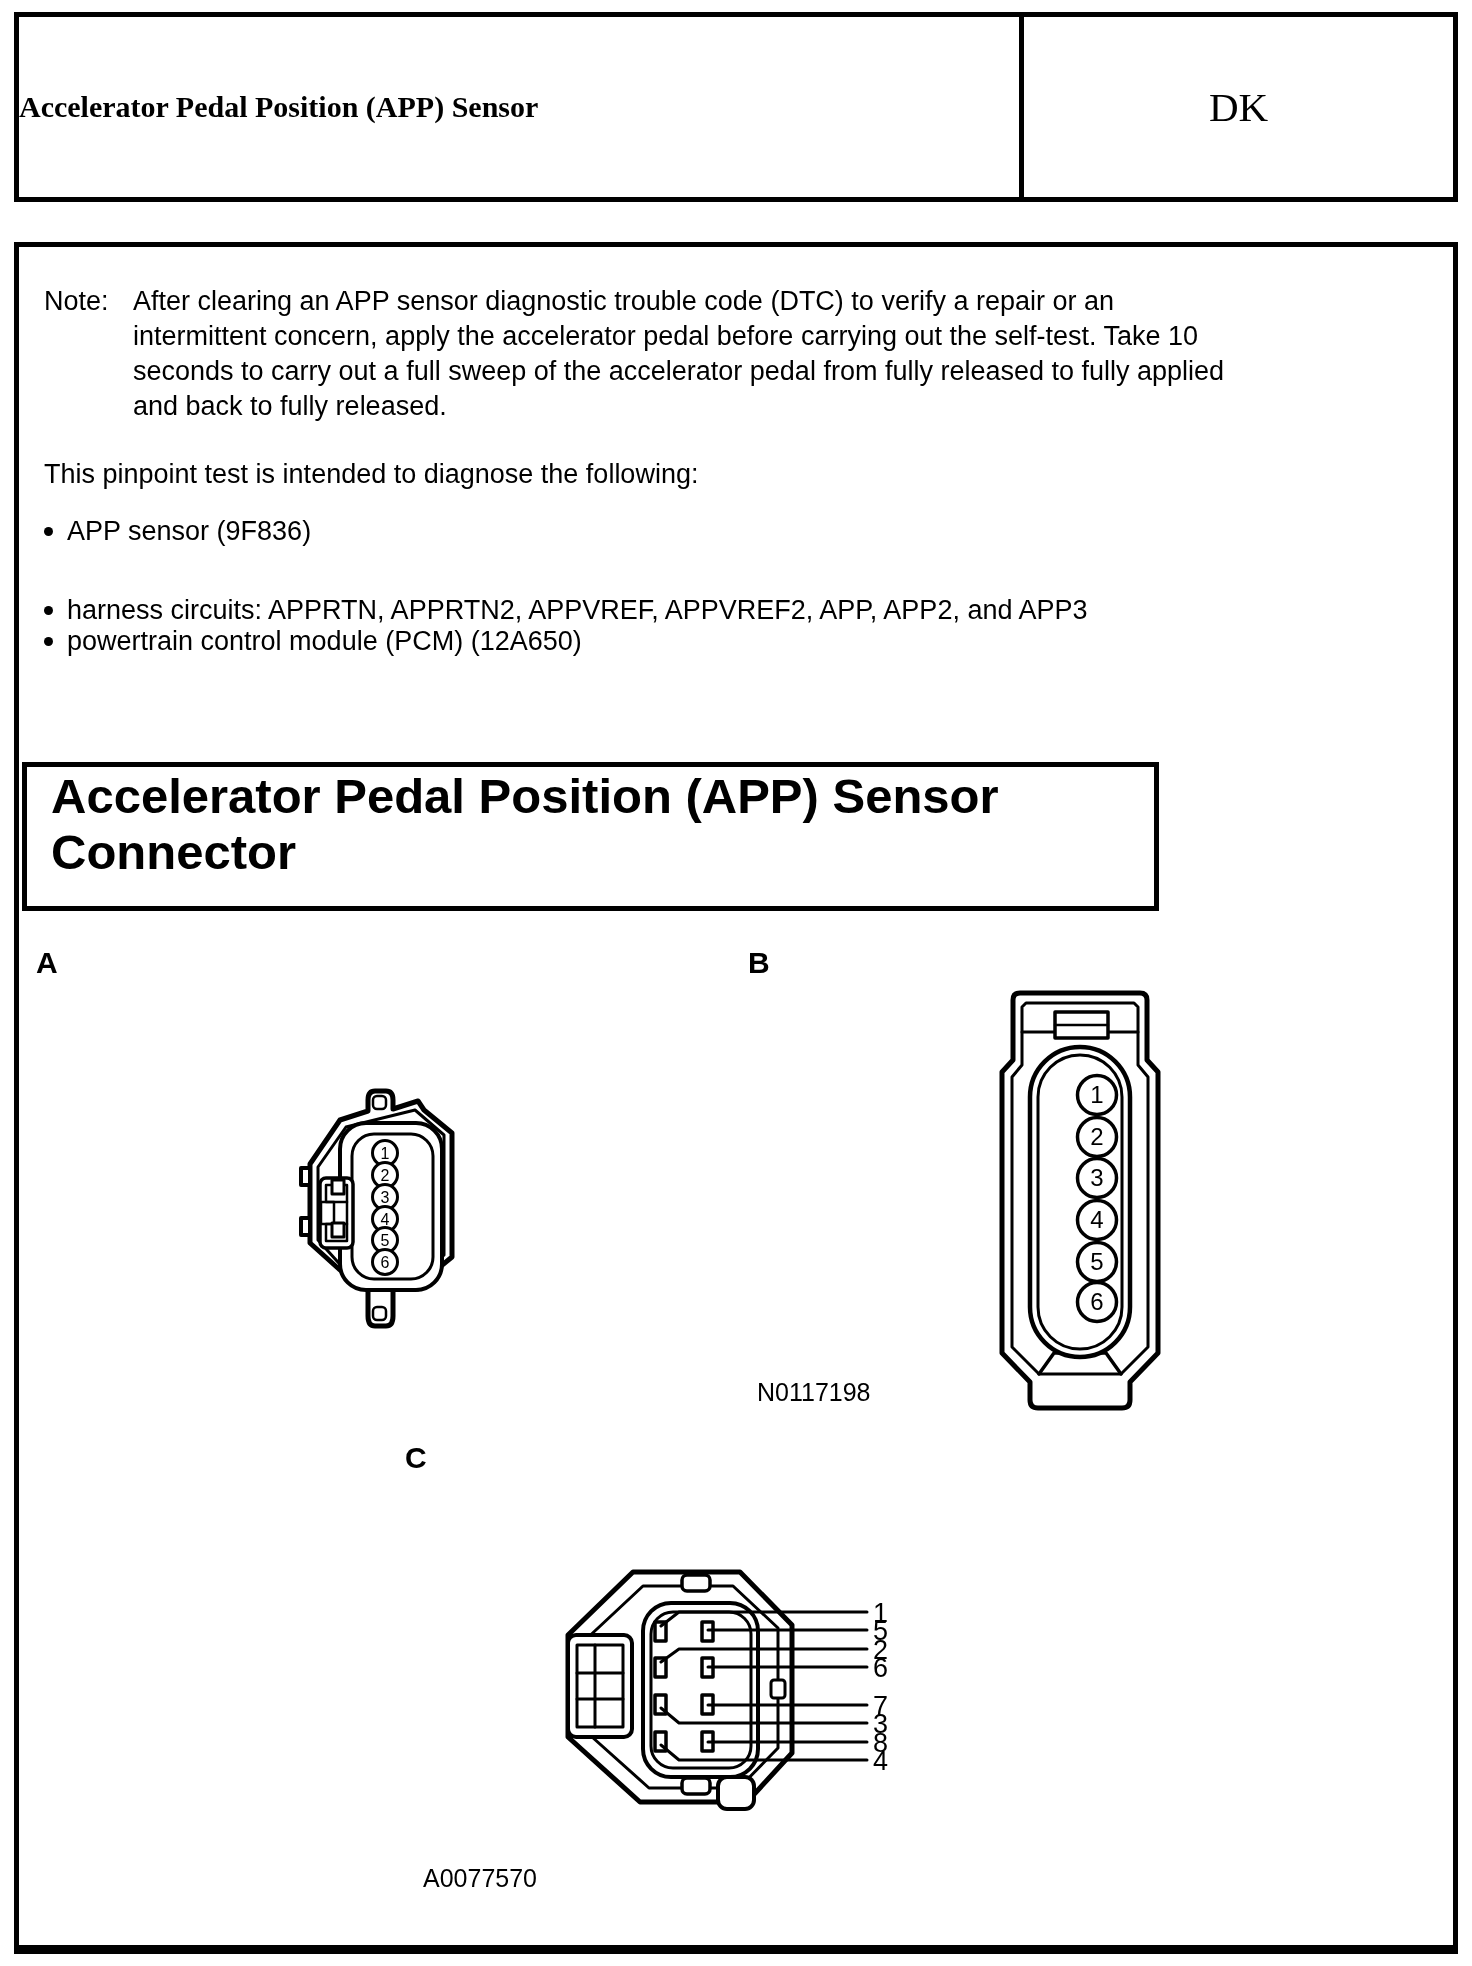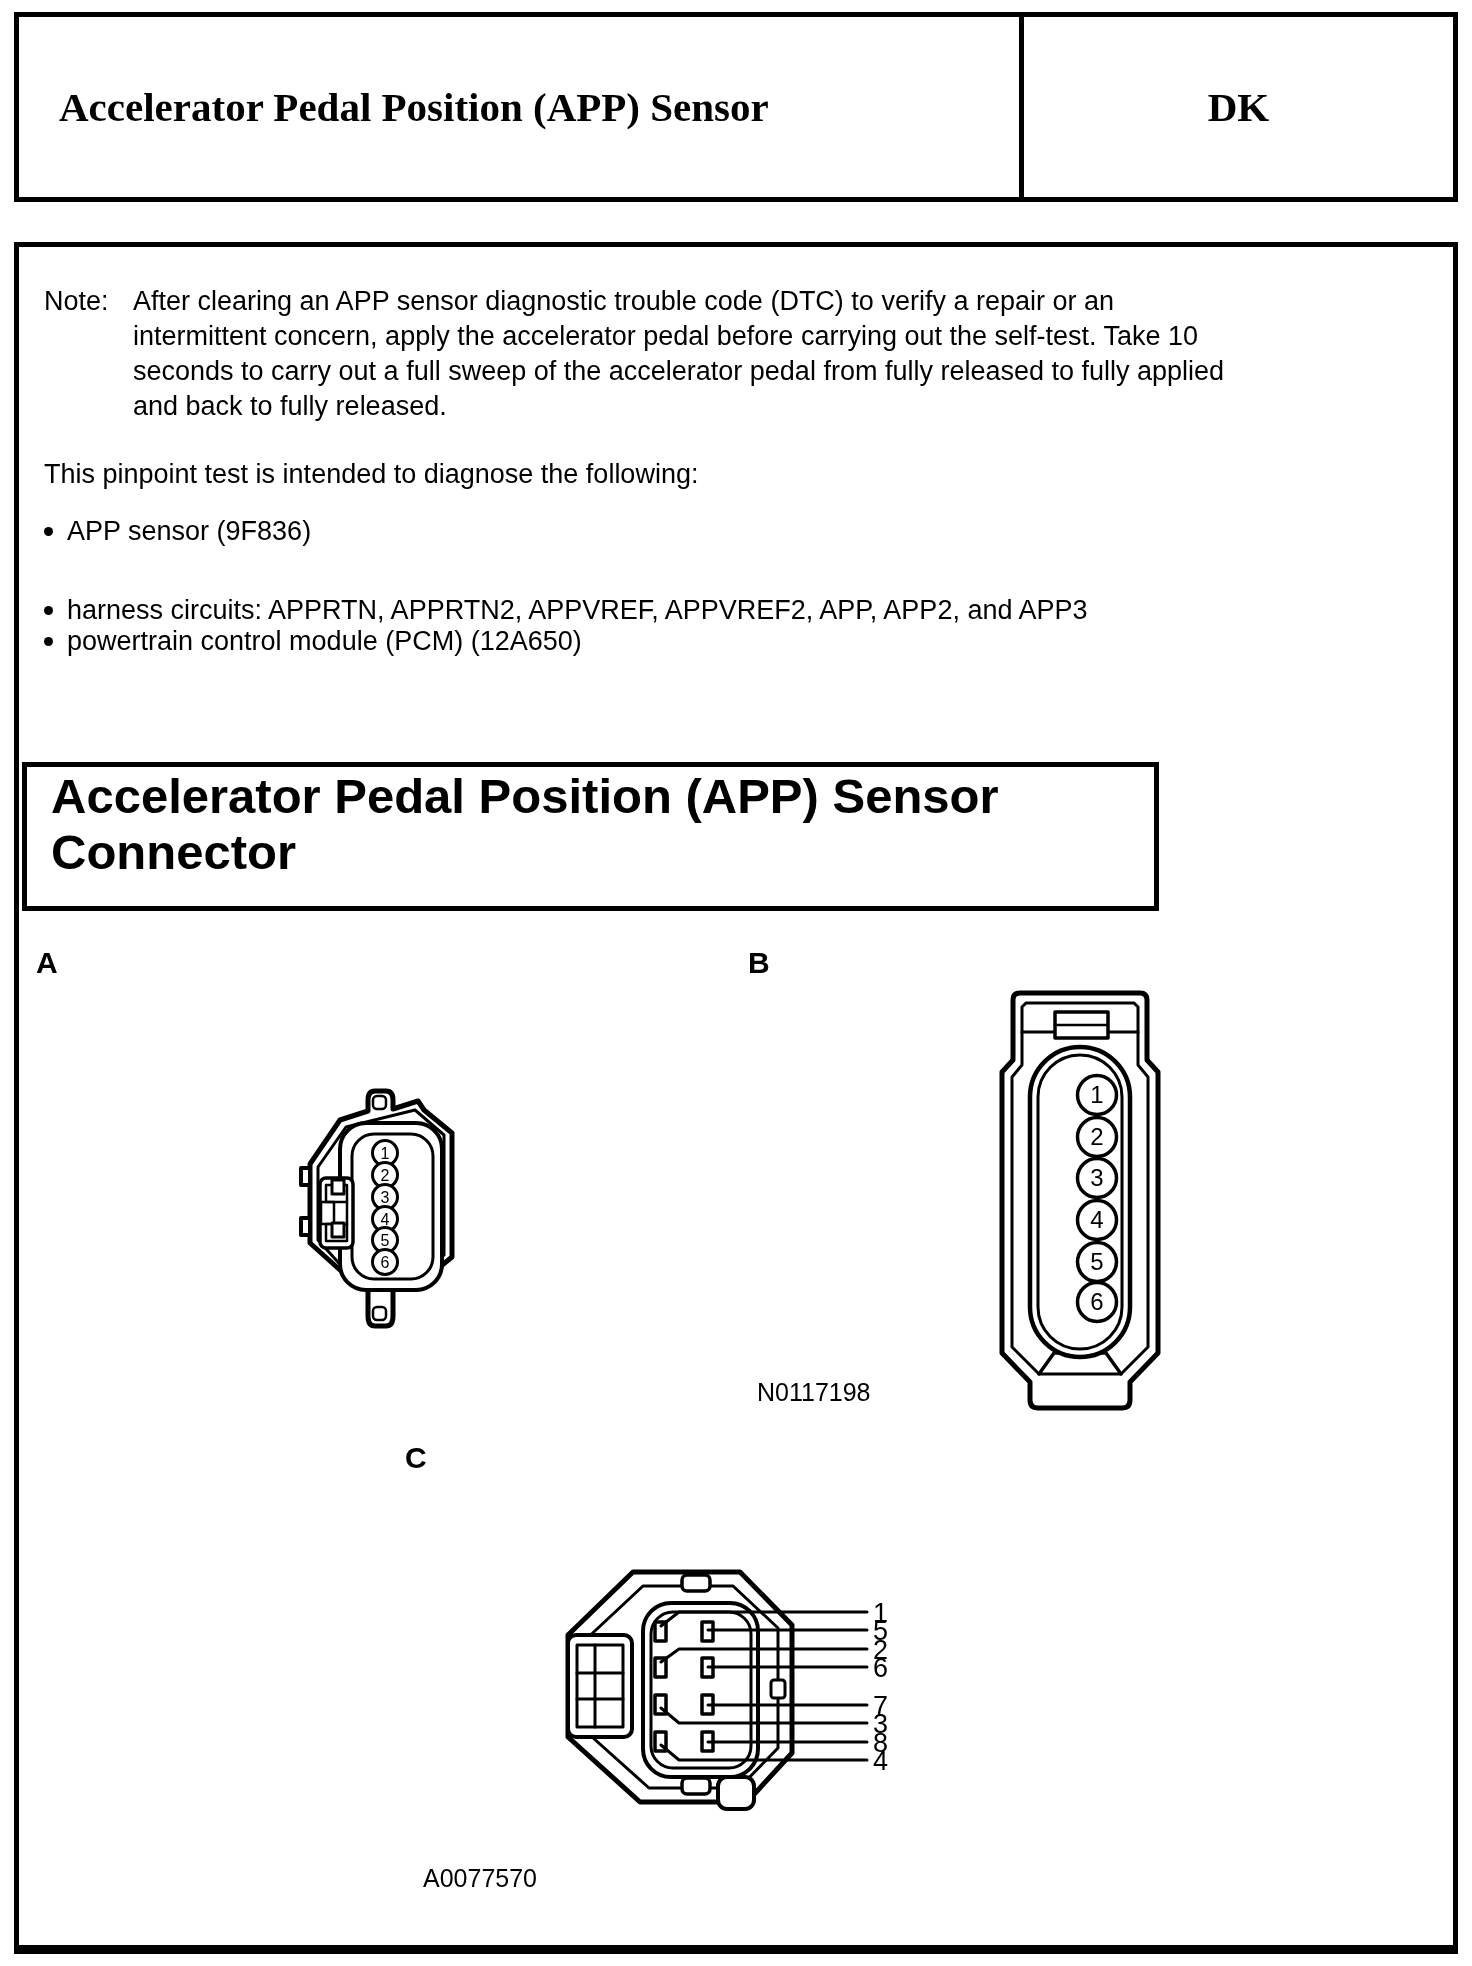--- a/index.html
+++ b/index.html
@@ -6,27 +6,27 @@
   .page{
     position:relative;width:1472px;height:1966px;background:#ffffff;
     color:#000;font-family:"Liberation Sans",sans-serif;overflow:hidden;
   }
   
   .header-table{
     position:absolute;left:14px;top:12px;width:1444px;height:190px;
     border:5px solid #000;box-sizing:border-box;display:flex;
   }
   .header-cell-title{
-    flex:1;display:flex;align-items:center;padding-left:40px;
-    font-family:"Liberation Serif",serif;font-weight:bold;font-size:41px;
+    flex:1;display:flex;align-items:center;
+    font-family:"Liberation Serif",serif;font-weight:bold;font-size:30px;
   }
   .header-cell-code{
     width:434px;border-left:5px solid #000;box-sizing:border-box;
     display:flex;align-items:center;justify-content:center;
-    font-family:"Liberation Serif",serif;font-weight:bold;font-size:41px;
+    font-family:"Liberation Serif",serif;font-weight:normal;font-size:41px;
   }
   
   .content-box{
     position:absolute;left:14px;top:242px;width:1444px;height:1712px;
     border:5px solid #000;border-bottom-width:9px;box-sizing:border-box;
   }
   .body-text{font-size:27px;line-height:35px;}
   .note-row{position:absolute;left:44px;top:284px;width:1215px;display:flex;}
   .note-label{width:89px;flex:none;}
   .note-text{margin:0;width:1110px;}

